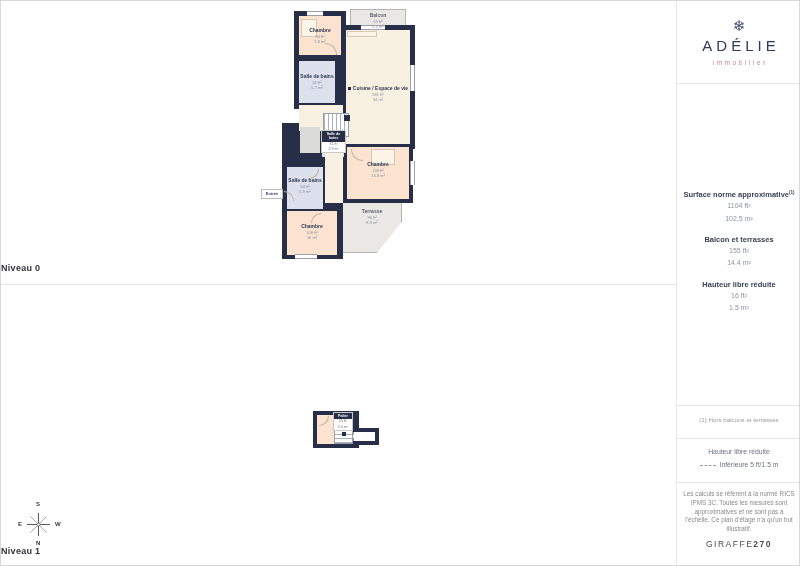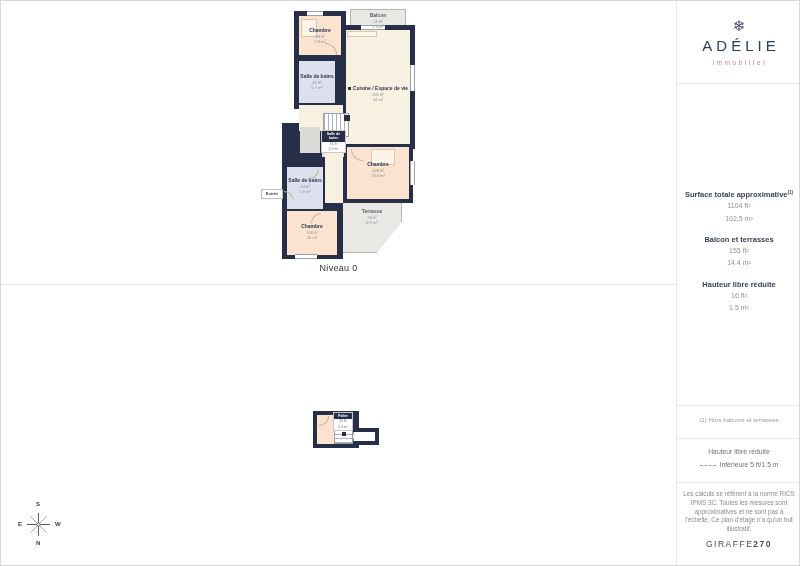--- a/index.html
+++ b/index.html
@@ -32,21 +32,21 @@
   .rval{font-size:4px;color:#8a8fa0;}
   .out-label .rname{color:#5a5f6b;}
   .cam{display:inline-block;width:3px;height:3px;background:#272e48;margin-right:2px;vertical-align:middle;}
   .badge{position:absolute;background:#fff;border:1px solid #c9c9c9;box-sizing:border-box;text-align:center;z-index:7;}
   .badge .bh{background:#272e48;color:#fff;font-size:3.6px;font-weight:bold;padding:1px 0;line-height:1.2;}
   .badge .bv{font-size:3.6px;color:#6c7180;line-height:1.45;}
   .tagbadge{position:absolute;background:#fff;border:1px solid #bcbcbc;box-sizing:border-box;
     text-align:center;font-size:4px;font-weight:bold;color:#39426a;line-height:9px;z-index:7;}
   .darkdot{position:absolute;background:#272e48;}
   
-  .level-label{position:absolute;width:675px;text-align:center;font-size:9px;font-weight:normal;
+  .level-label{position:absolute;width:675px;font-size:9px;font-weight:bold;
     color:#34343a;letter-spacing:.3px;}
   
   .sb{position:absolute;left:676px;top:0;width:124px;height:566px;}
   .logo-glyph{position:absolute;top:16px;left:0;width:124px;text-align:center;font-size:15px;color:#434d73;}
   .logo-name{position:absolute;top:36px;left:0;width:124px;text-align:center;
     font-family:Liberation Sans, sans-serif;font-size:15px;letter-spacing:4px;color:#2e3a5c;text-indent:4px;}
   .logo-tagline{position:absolute;top:58px;left:0;width:124px;text-align:center;
     font-size:6.5px;letter-spacing:2.6px;color:#c9868d;text-indent:2.6px;}
   .metrics{position:absolute;top:179px;left:0;width:124px;text-align:center;}
   .m-label{font-size:7.5px;font-weight:bold;color:#3a4254;margin-top:9px;line-height:1.5;}
@@ -167,20 +167,21 @@
     <div class="floor" style="left:352px;top:431px;width:22px;height:9px;background:#fff;border-left:1px dashed #9aa0ab;box-sizing:border-box;"></div>
     <div class="darkdot" style="left:341px;top:431px;width:4px;height:4px;"></div>
     <div class="arc" style="left:318px;top:415px;width:10px;height:10px;transform:rotate(90deg);"></div>
     <div class="badge" style="left:332px;top:411px;width:20px;">
       <div class="bh">Palier</div>
       <div class="bv">25 ft²</div>
       <div class="bv">2.4 m²</div>
     </div>
   </div>
 
+  <div class="level-label" style="left:0;top:545px;">Niveau 1</div>
 
   <div>
     <svg class="abs" style="left:24px;top:510px;" width="27" height="27" viewBox="0 0 27 27">
       <g stroke="#4a4a4a" stroke-width="0.9">
         <line x1="13.5" y1="2" x2="13.5" y2="25"></line>
         <line x1="2" y1="13.5" x2="25" y2="13.5"></line>
       </g>
       <g stroke="#8a8a8a" stroke-width="0.7">
         <line x1="5.5" y1="5.5" x2="21.5" y2="21.5"></line>
         <line x1="21.5" y1="5.5" x2="5.5" y2="21.5"></line>
@@ -196,21 +197,21 @@
   <div class="vdiv" style="left:675px;top:0;height:566px;"></div>
 
   <div class="sb">
     <div class="logo-glyph">❄</div>
     <div class="logo-name">ADÉLIE</div>
     <div class="logo-tagline">immobilier</div>
     <div class="hdiv" style="left:0;top:82px;width:124px;"></div>
 
     <div class="metrics">
       <div class="m-label">
-        <span>Surface totale approximative</span><sup>(1)</sup>
+        <span>Surface norme approximative</span><sup>(1)</sup>
       </div>
       <div class="m-val">1104 ft²</div>
       <div class="m-val">102,5 m²</div>
       <div class="m-label"><span>Balcon et terrasses</span></div>
       <div class="m-val">155 ft²</div>
       <div class="m-val">14.4 m²</div>
       <div class="m-label"><span>Hauteur libre réduite</span></div>
       <div class="m-val">16 ft²</div>
       <div class="m-val">1.5 m²</div>
     </div>

